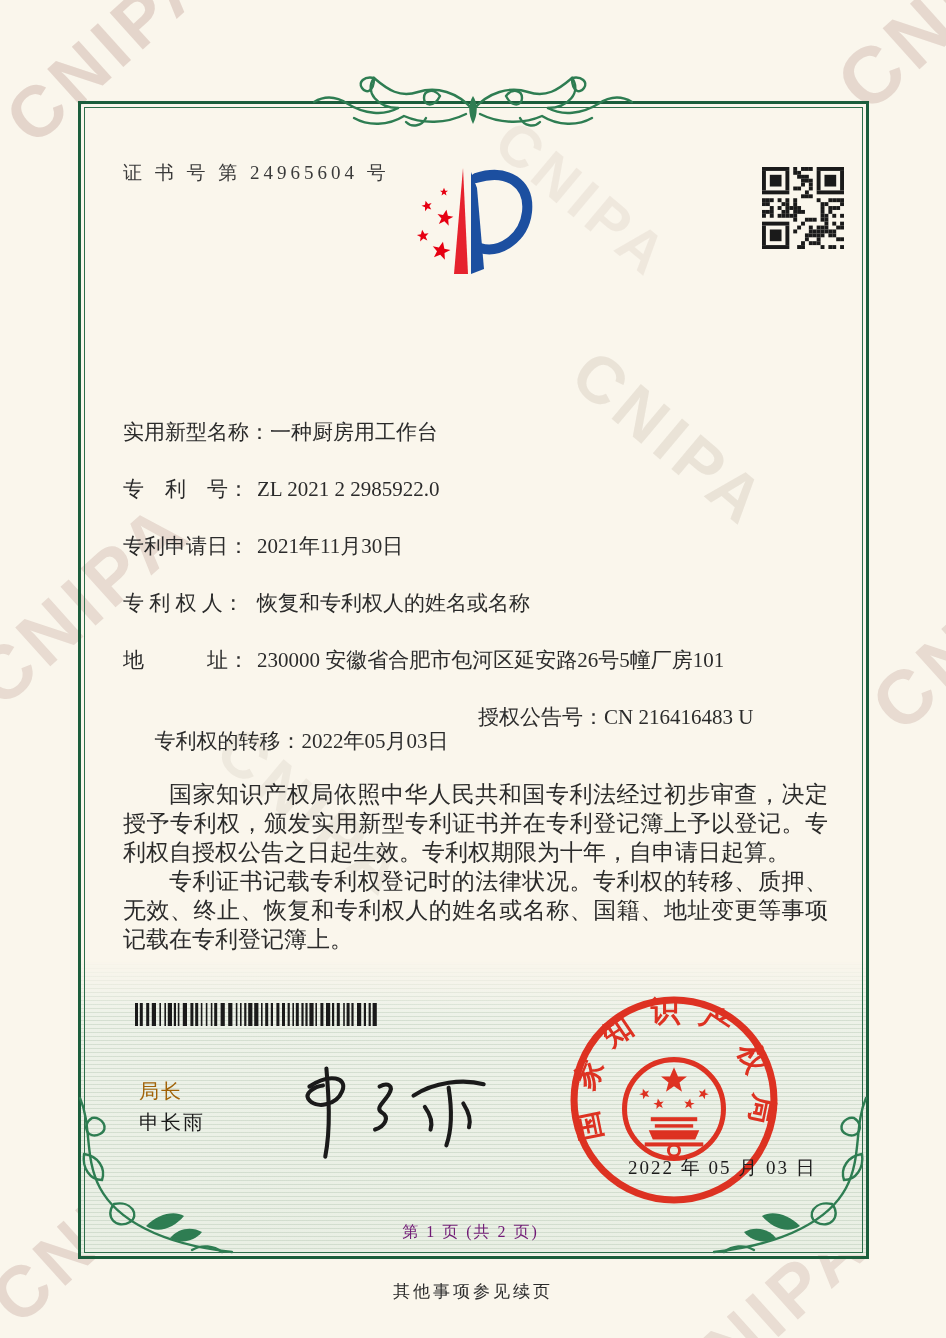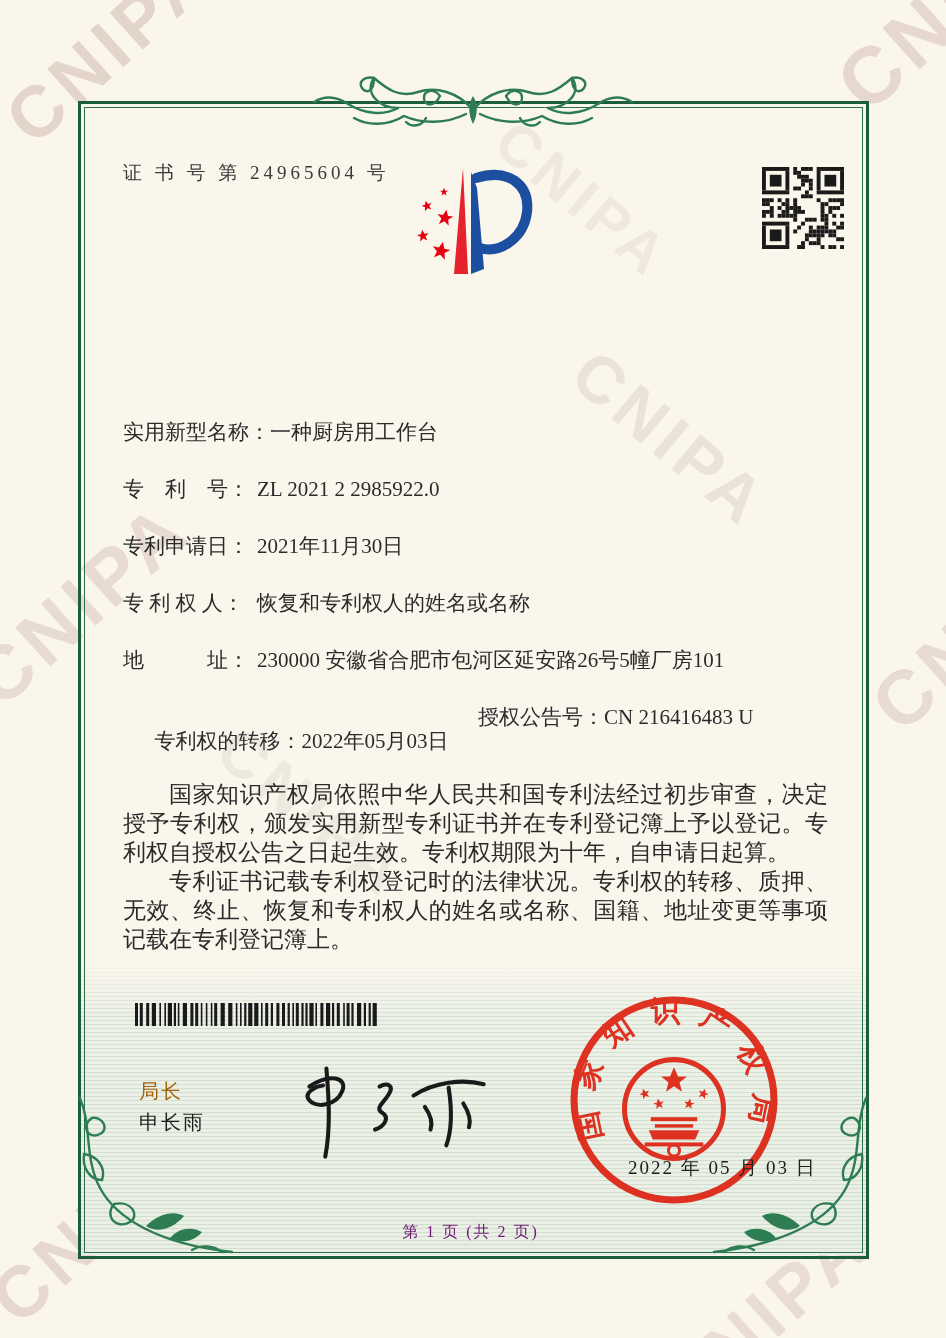--- a/index.html
+++ b/index.html
@@ -354,14 +354,15 @@
       <path d="M78,133 L128,133 L124,142 L82,142 Z" stroke="none"></path>
       <rect x="74" y="145" width="58" height="4" stroke="none"></rect>
       <circle cx="103" cy="153" r="5.5" fill="none" stroke-width="3"></circle>
     </g>
   </svg>
 
   <div class="seal-date">2022 年 05 月 03 日</div>
 
   <div class="pageno">第 1 页 (共 2 页)</div>
 
+  <div class="contnote">其他事项参见续页</div>
 
 </div>
 
 </body></html>

